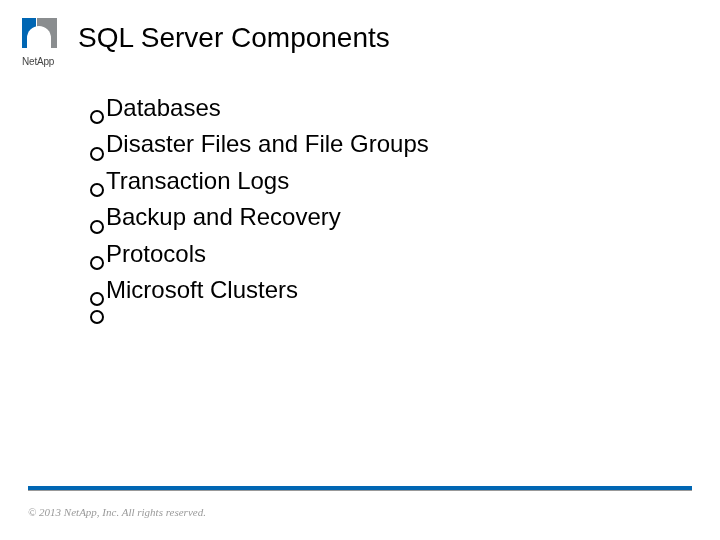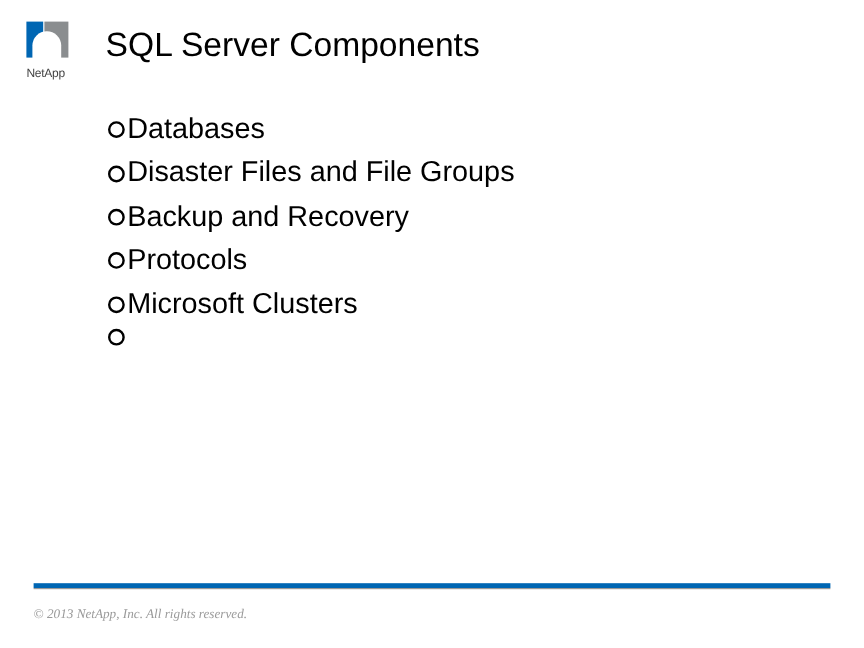--- a/index.html
+++ b/index.html
@@ -45,33 +45,33 @@
   }
   .logo-text {
     font-size: 10px;
     color: #444;
     margin-top: 8px;
     letter-spacing: -0.2px;
   }
   .title {
     position: absolute;
     top: 22px;
-    left: 88px;
+    left: 78px;
     font-size: 28px;
     font-weight: 400;
     color: #000;
   }
   .content {
     position: absolute;
     top: 92px;
     left: 90px;
   }
   .bullet-row {
     display: flex;
-    align-items: center;
+    align-items: flex-end;
     margin-bottom: 4px;
     line-height: 1.35;
   }
   .bullet {
     width: 14px;
     height: 14px;
     border: 2.5px solid #000;
     border-radius: 50%;
     box-sizing: border-box;
     margin-right: 2px;
@@ -125,20 +125,24 @@
   <div class="bullet-row">
     <span class="bullet"></span>
     <span class="item-text">Databases</span>
   </div>
   <div class="bullet-row">
     <span class="bullet"></span>
     <span class="item-text">Disaster Files and File Groups</span>
   </div>
   <div class="bullet-row">
     <span class="bullet"></span>
+    <span class="item-text">Transaction Logs</span>
+  </div>
+  <div class="bullet-row">
+    <span class="bullet"></span>
     <span class="item-text">Backup and Recovery</span>
   </div>
   <div class="bullet-row">
     <span class="bullet"></span>
     <span class="item-text">Protocols</span>
   </div>
   <div class="bullet-row">
     <span class="bullet"></span>
     <span class="item-text">Microsoft Clusters</span>
   </div>

